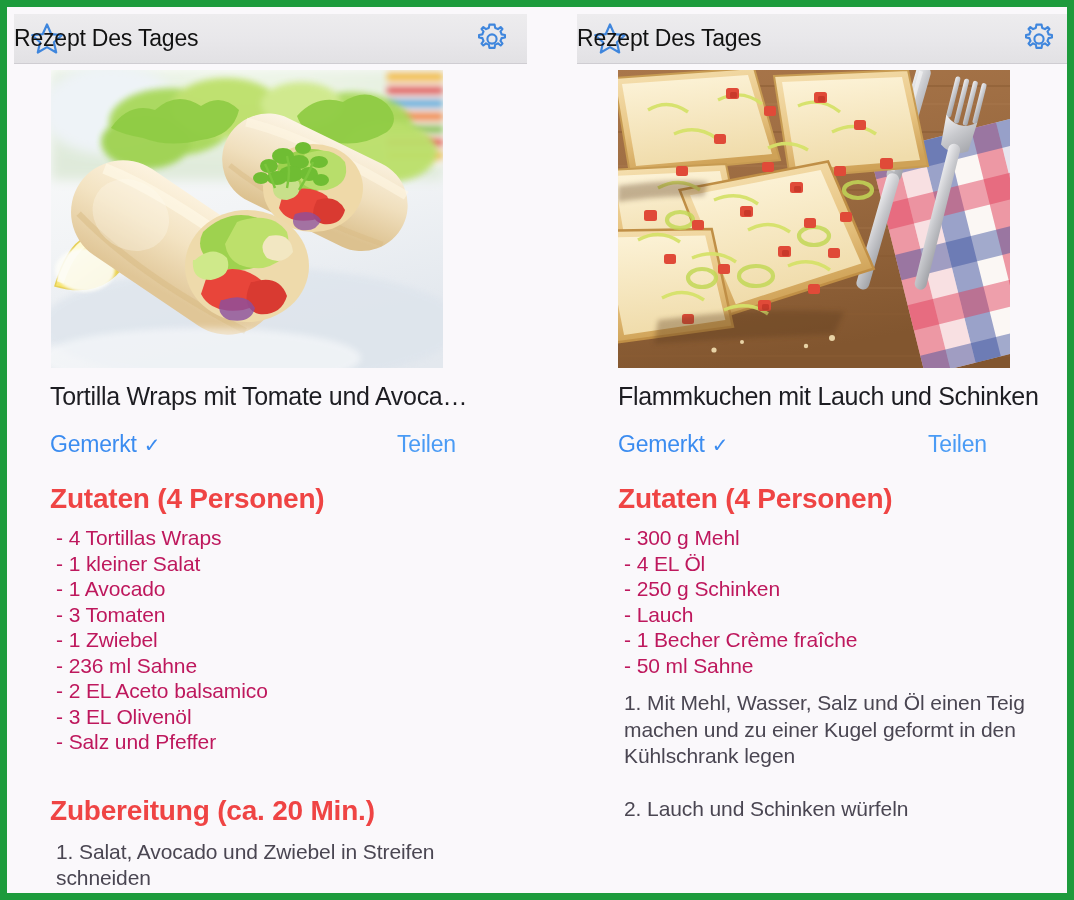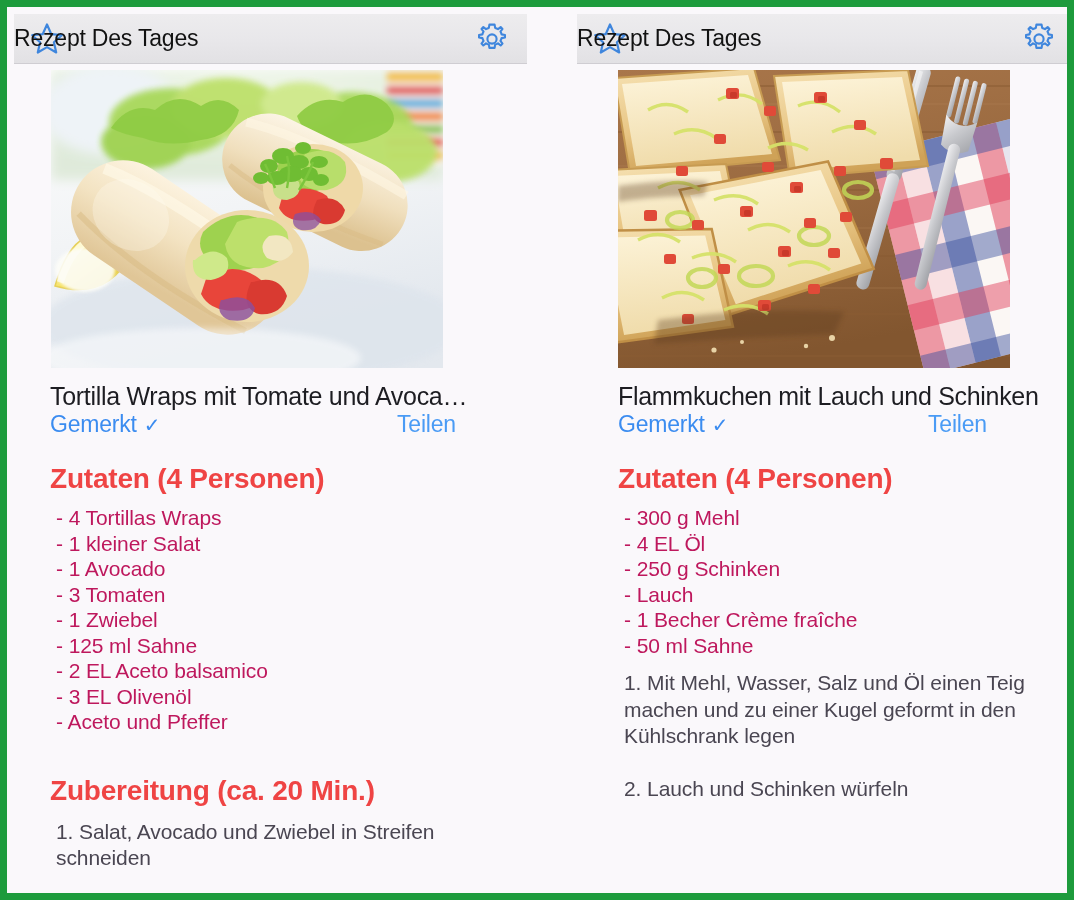--- a/index.html
+++ b/index.html
@@ -102,21 +102,21 @@
   .recipe-title {
     font-size: 25px;
     color: #1d1d22;
     margin-top: 14px;
     letter-spacing: -0.3px;
     white-space: nowrap;
     overflow: hidden;
   }
   .action-row {
     position: relative;
-    margin-top: 0;
+    margin-top: 20px;
     height: 28px;
   }
   .saved {
     font-size: 23px;
     color: #3b8cf0;
     letter-spacing: -0.2px;
   }
   .saved .check { margin-left: 7px; font-size: 20px; }
   .share {
     position: absolute;
@@ -338,24 +338,24 @@
           <span class="share">Teilen</span>
         </div>
 
         <div class="section-head ingredients-head">Zutaten (4 Personen)</div>
         <ul class="ing-list" id="ing-left">
             <li>- 4 Tortillas Wraps</li>
             <li>- 1 kleiner Salat</li>
             <li>- 1 Avocado</li>
             <li>- 3 Tomaten</li>
             <li>- 1 Zwiebel</li>
-            <li>- 125 ml Sahne</li>
+            <li>- 236 ml Sahne</li>
             <li>- 2 EL Aceto balsamico</li>
             <li>- 3 EL Olivenöl</li>
-            <li>- Aceto und Pfeffer</li>
+            <li>- Salz und Pfeffer</li>
           </ul>
 
         <div class="section-head prep-head">Zubereitung (ca. 20 Min.)</div>
         <div class="steps" id="steps-left">
             <div class="step">1. Salat, Avocado und Zwiebel in Streifen schneiden</div>
           </div>
       </div>
     </div>
 
     <div class="panel" id="panel-right">

